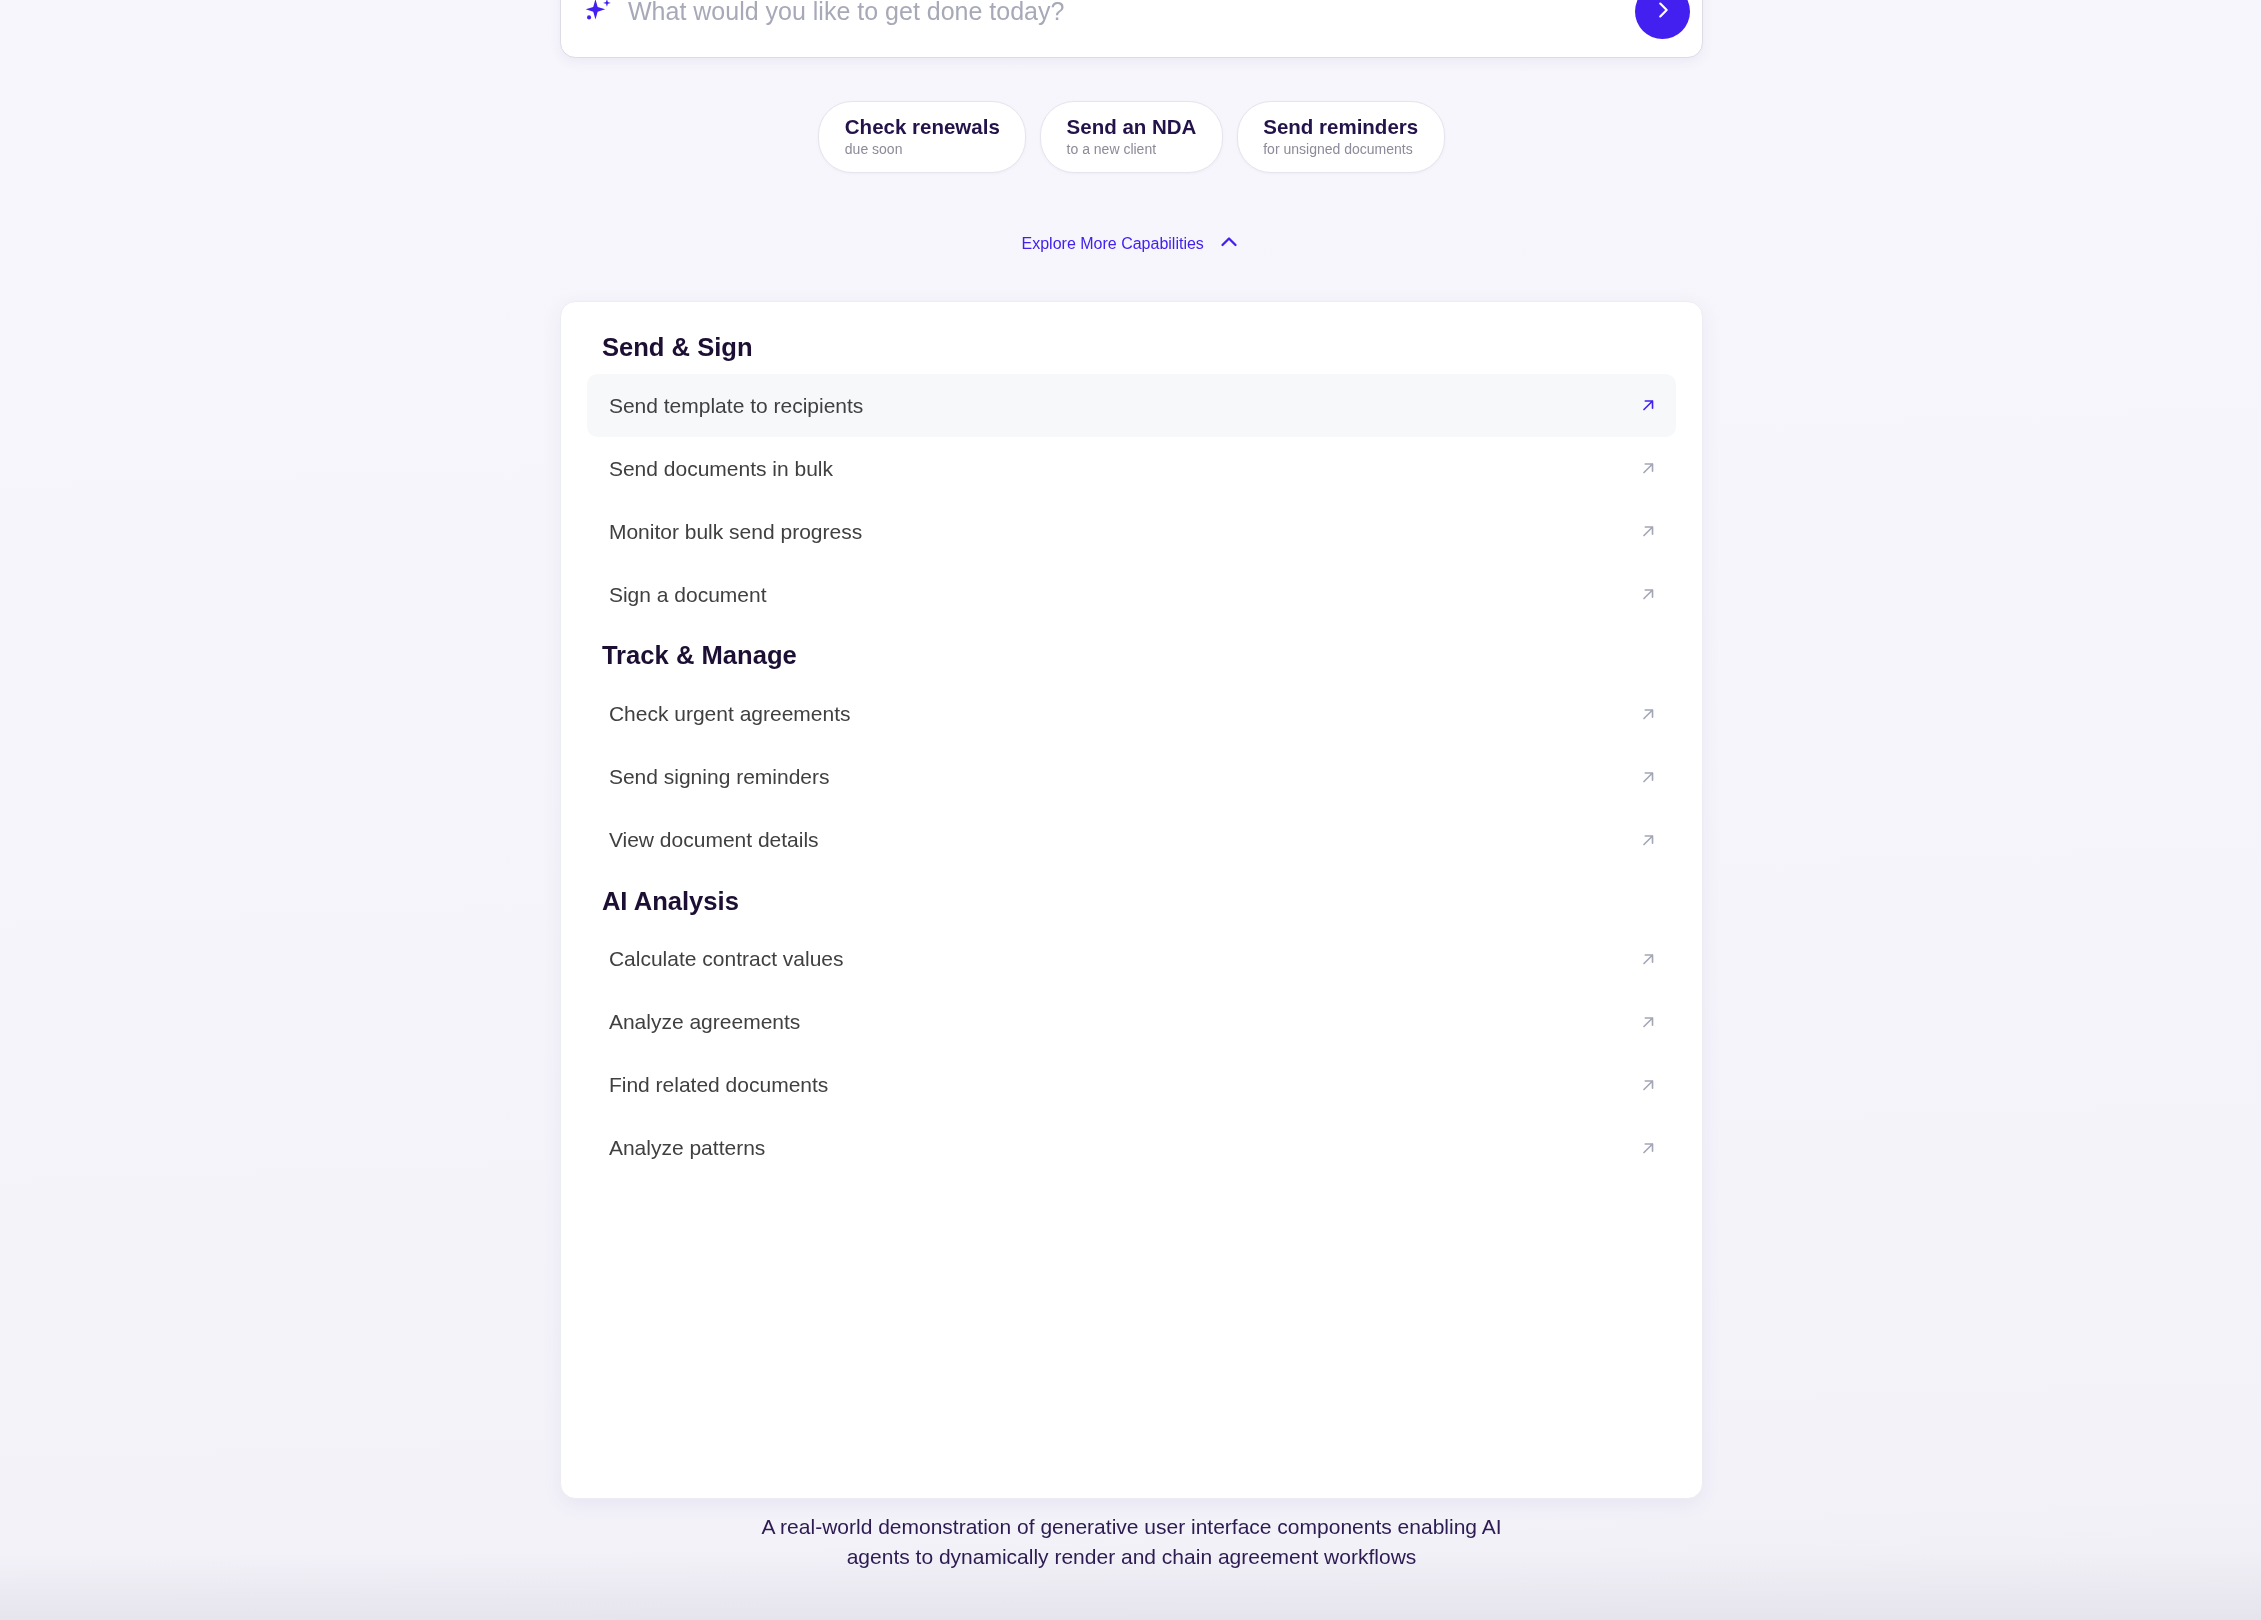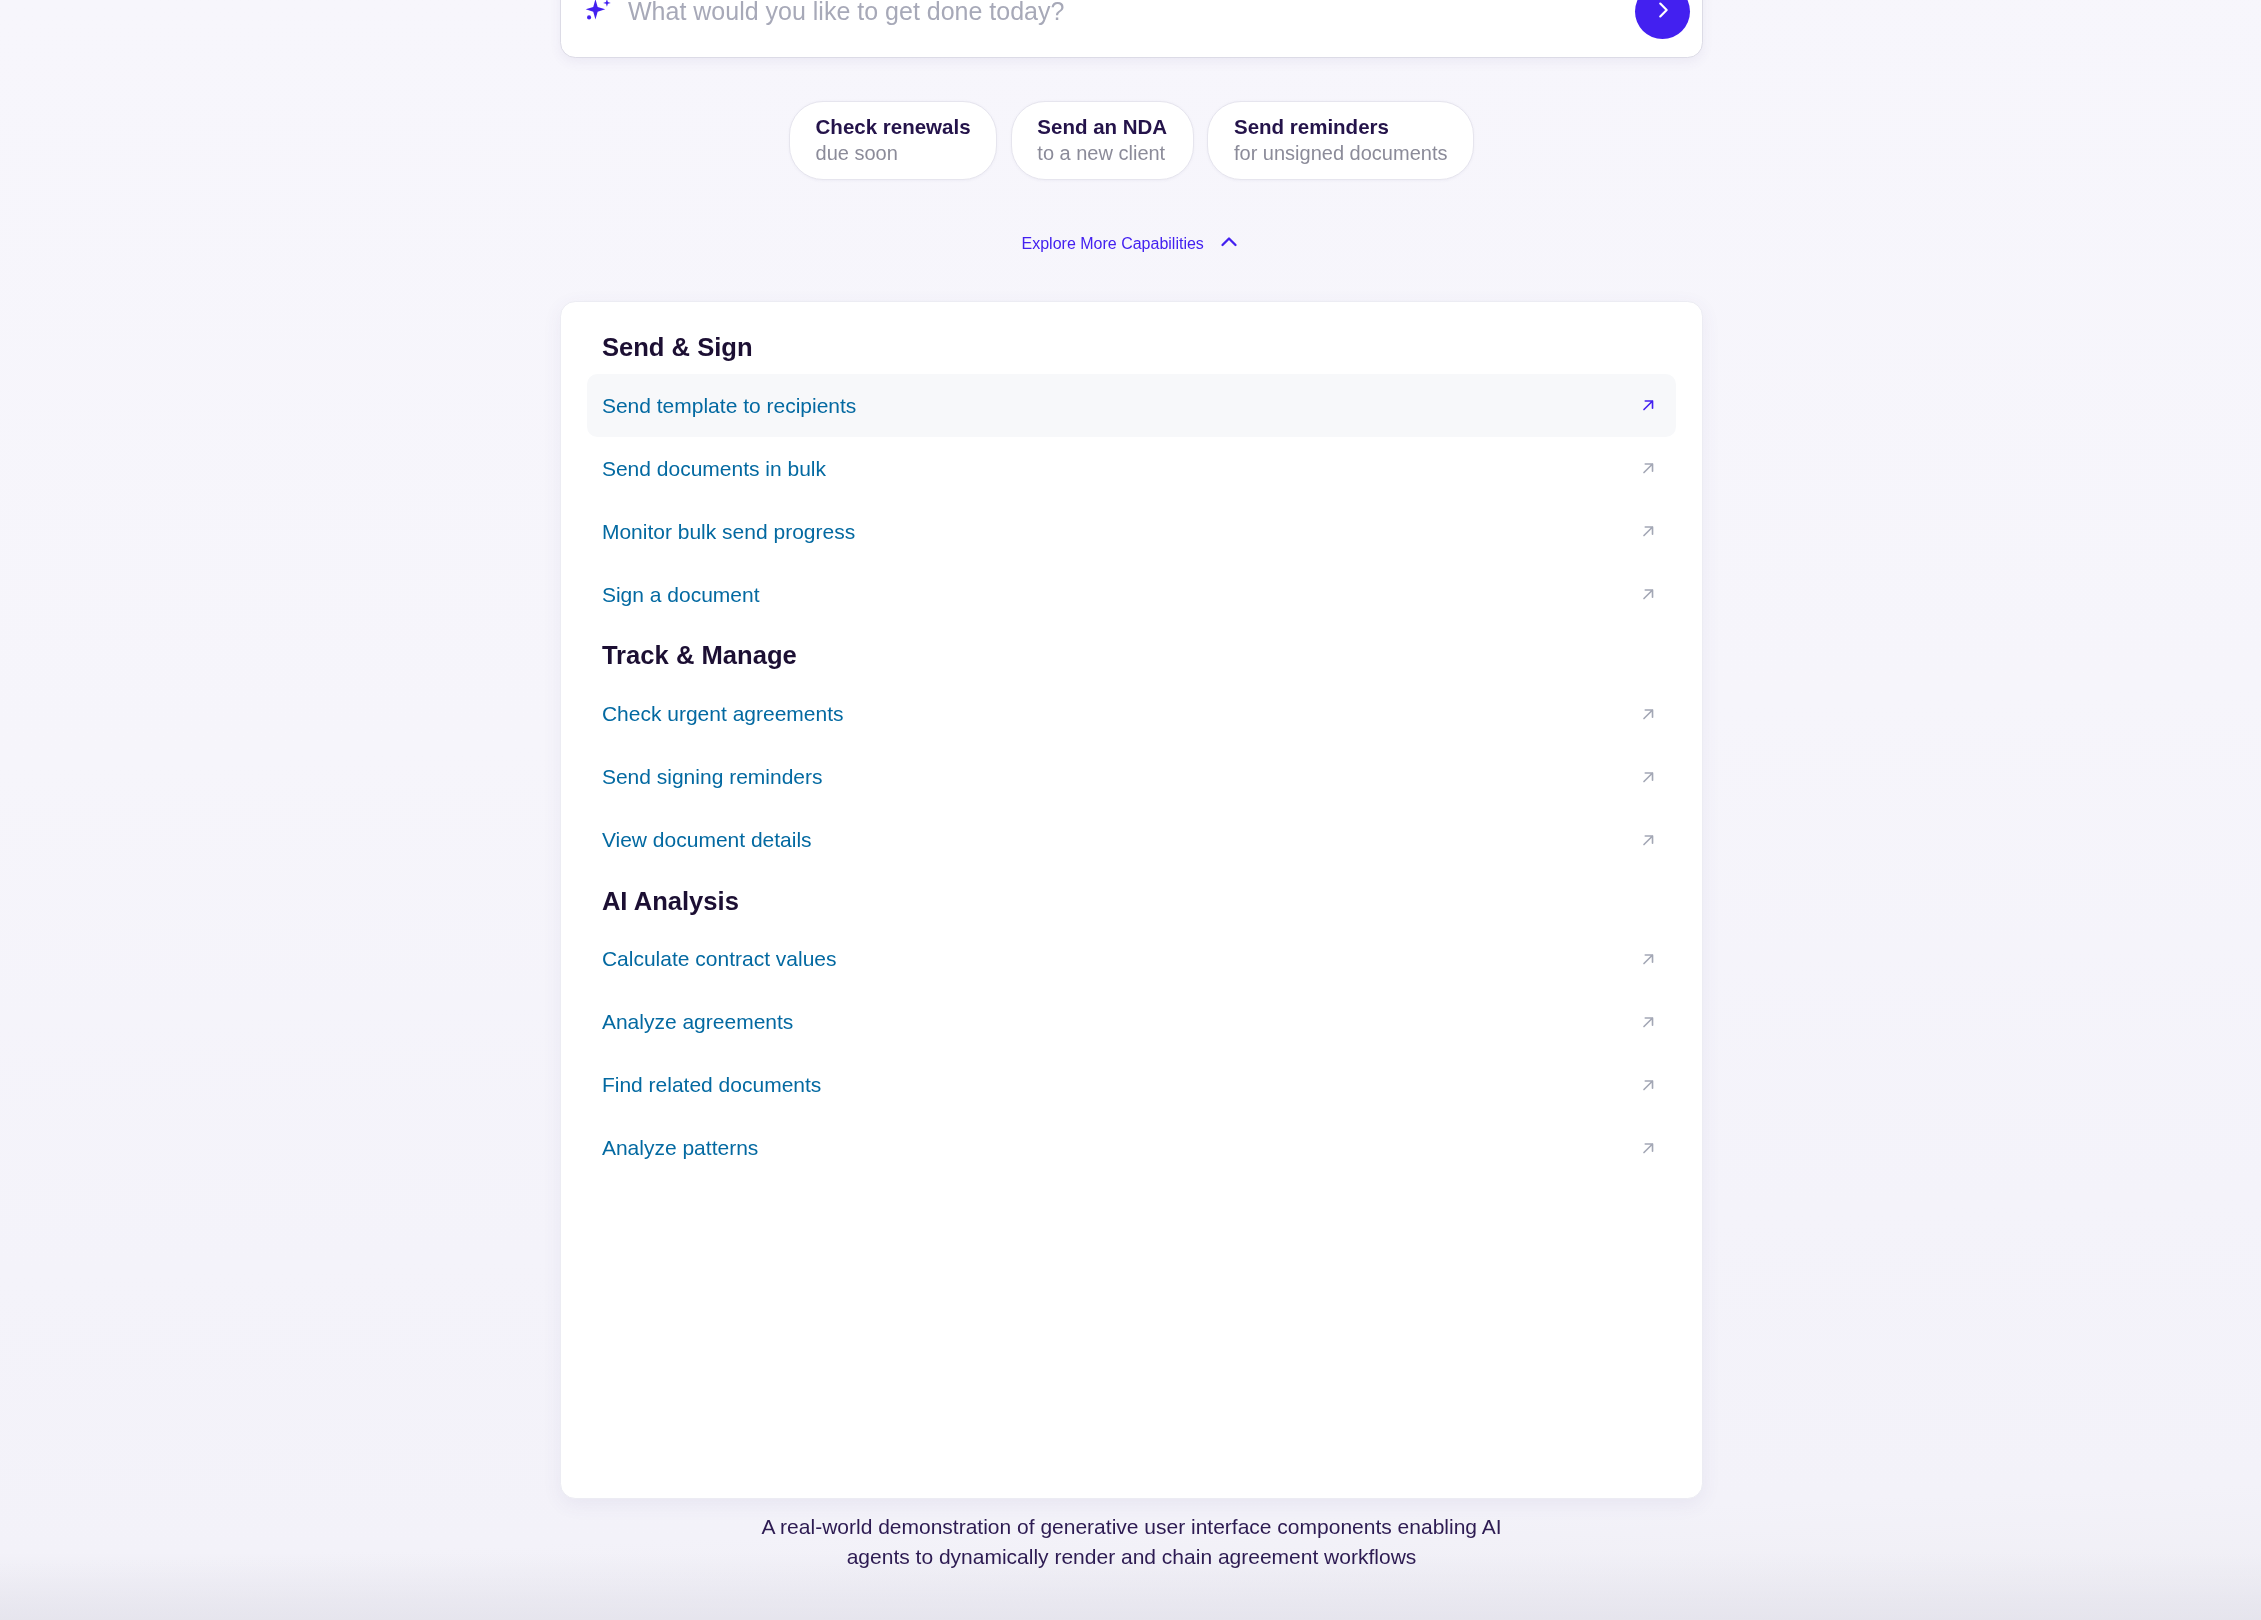--- a/index.html
+++ b/index.html
@@ -109,21 +109,21 @@
 
   .chip-title {
     font-size: 20.5px;
     font-weight: bold;
     color: #24134a;
     line-height: 1.16;
     white-space: nowrap;
   }
 
   .chip-sub {
-    font-size: 20px;
+    font-size: 14px;
     color: #8b8b99;
     line-height: 1.22;
     margin-top: 2.6px;
     white-space: nowrap;
   }
 
   
   .explore-toggle {
     position: absolute;
     left: 0;
@@ -182,21 +182,22 @@
     width: 100%;
     border: none;
     font-family: "Liberation Sans", sans-serif;
     text-align: left;
   }
 
   .cap-row.active { background: #f7f8fa; }
 
   .cap-label {
     font-size: 21px;
-    color: #0369a1;
+    color: #404040;
+    margin-left: 7px;
   }
 
   .cap-arrow {
     width: 22px;
     height: 22px;
     display: flex;
     align-items: center;
     justify-content: center;
     color: #a3a7b5;
   }

